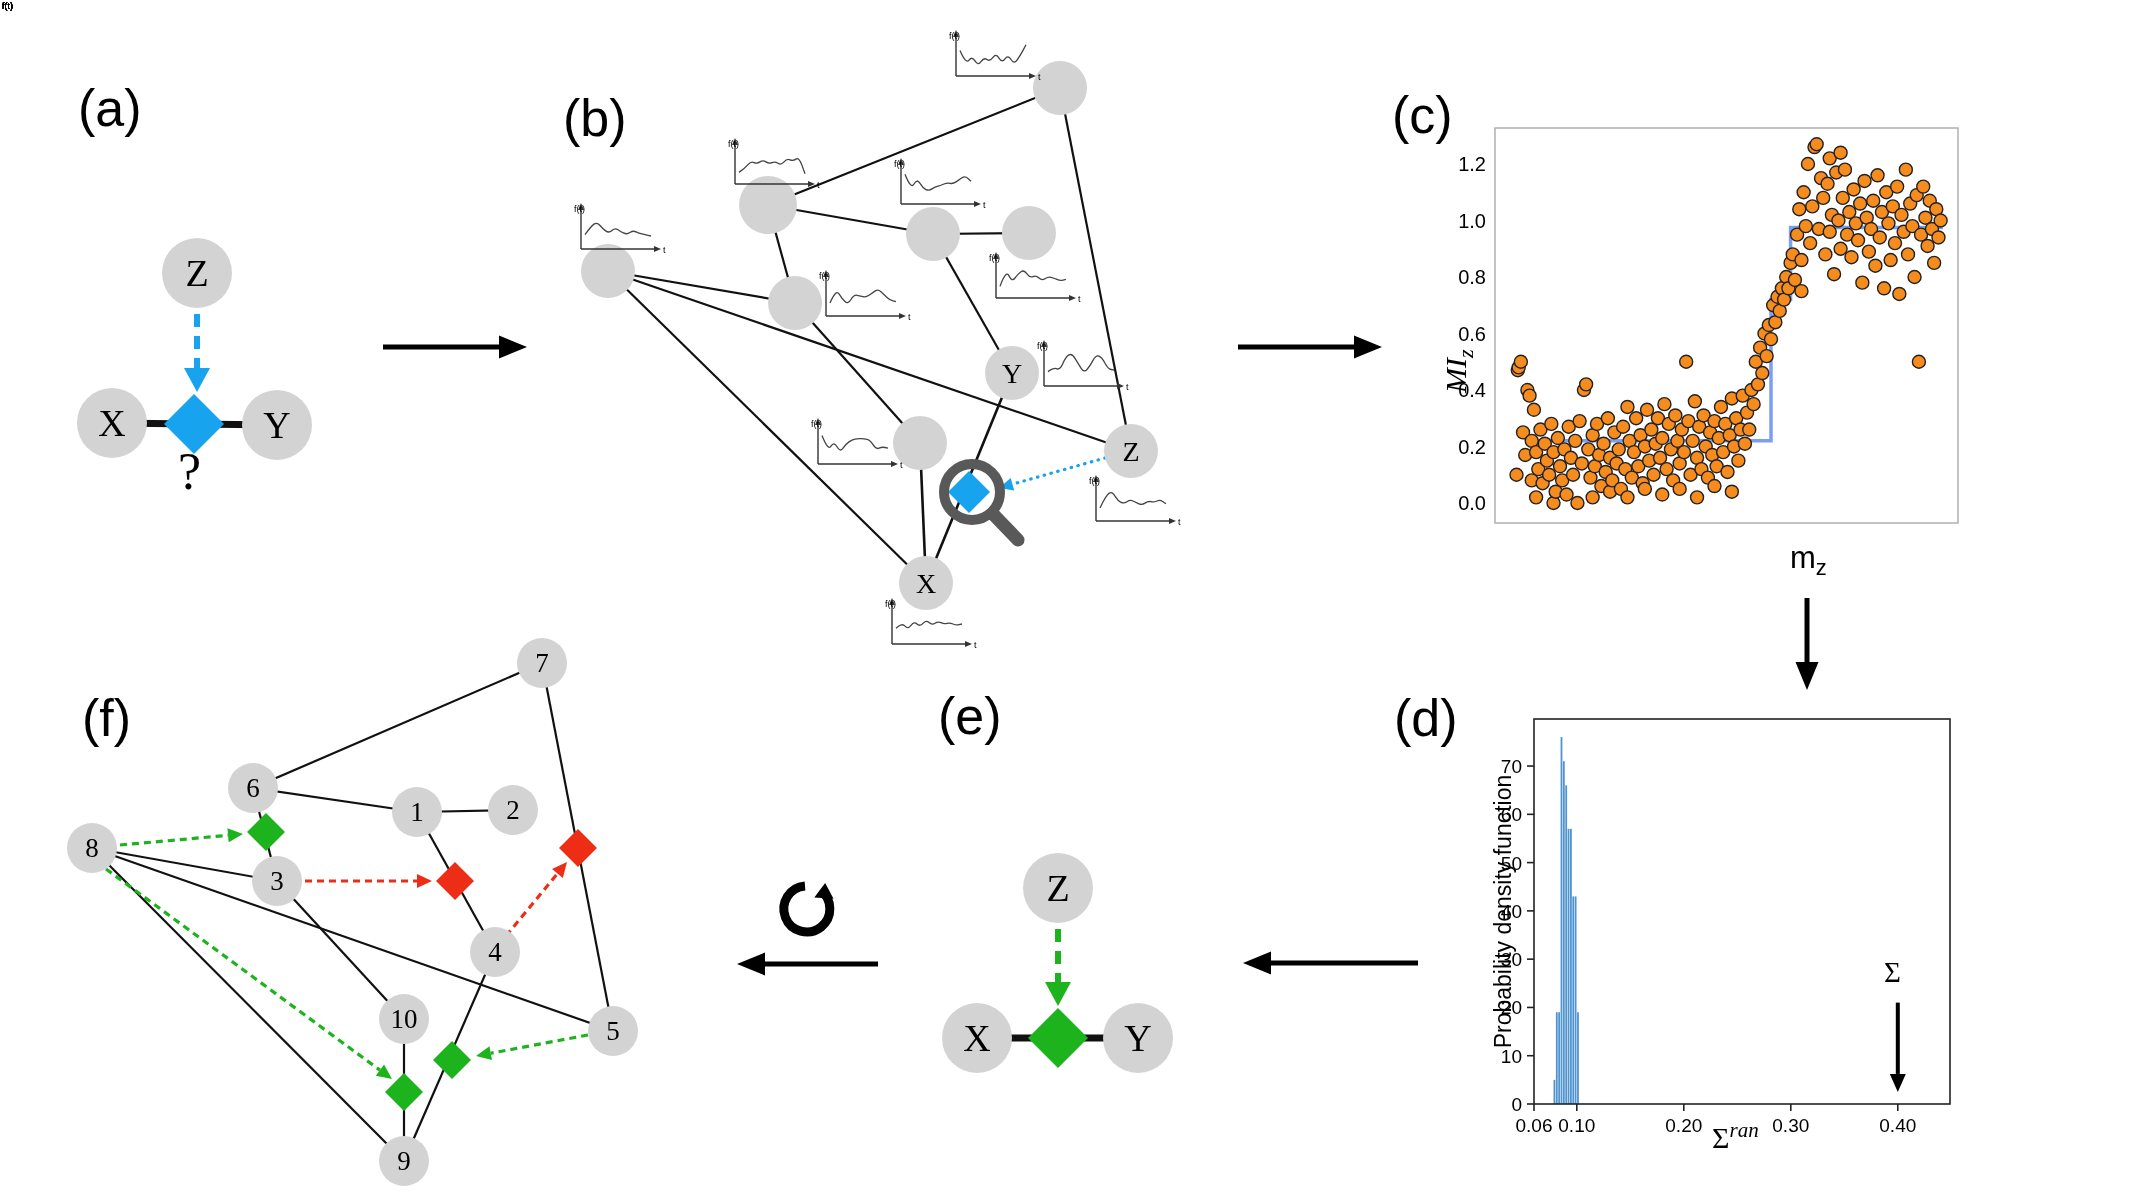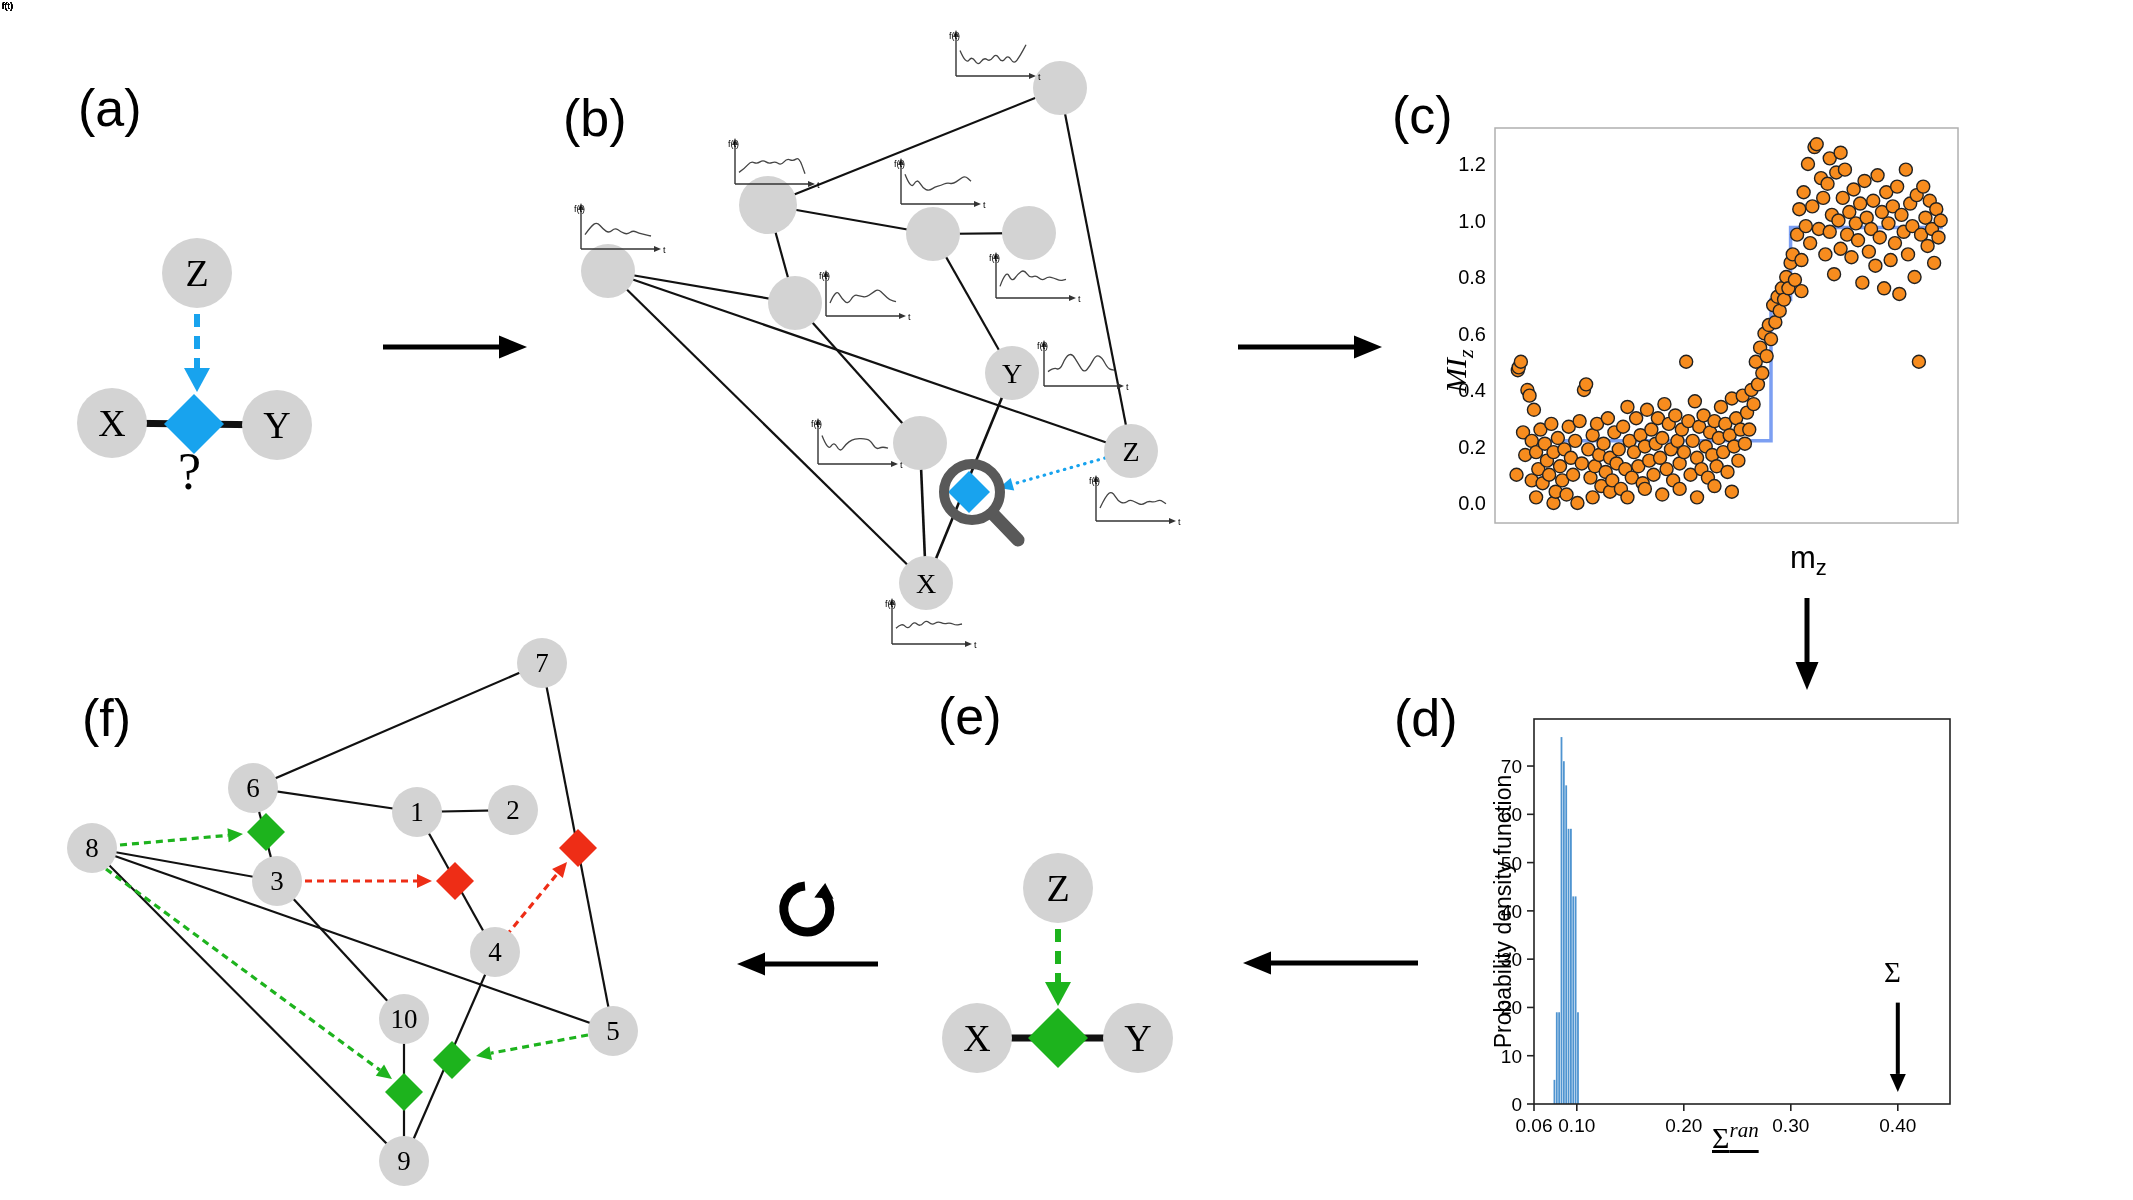--- a/index.html
+++ b/index.html
@@ -503,15 +503,15 @@
   <div class="plabel" style="left:1394px;top:688px;">(d)</div>
   <div class="plabel" style="left:938px;top:686px;">(e)</div>
   <div class="plabel" style="left:82px;top:688px;">(f)</div>
 
   <div class="qmark" style="left:178px;top:442px;">?</div>
 
   <div class="axlabel miz" style="left:1416px;top:330px;width:86px;"><span>MI</span><sub>z</sub></div>
   <div class="axlabel mz" style="left:1790px;top:540px;text-align:center;"><span>m</span><sub>z</sub></div>
 
   <div class="axlabel pdf" style="left:1307px;top:898px;width:392px;">Probability density function</div>
-  <div class="axlabel sigran" style="left:1712px;top:1118px;text-decoration:underline;"><span>Σ</span><sup>ran</sup></div>
+  <div class="axlabel sigran" style="left:1712px;top:1118px;"><span>Σ</span><sup>ran</sup></div>
   <div class="axlabel sig" style="left:1884px;top:956px;">Σ</div>
 </div>
 
 </body></html>

